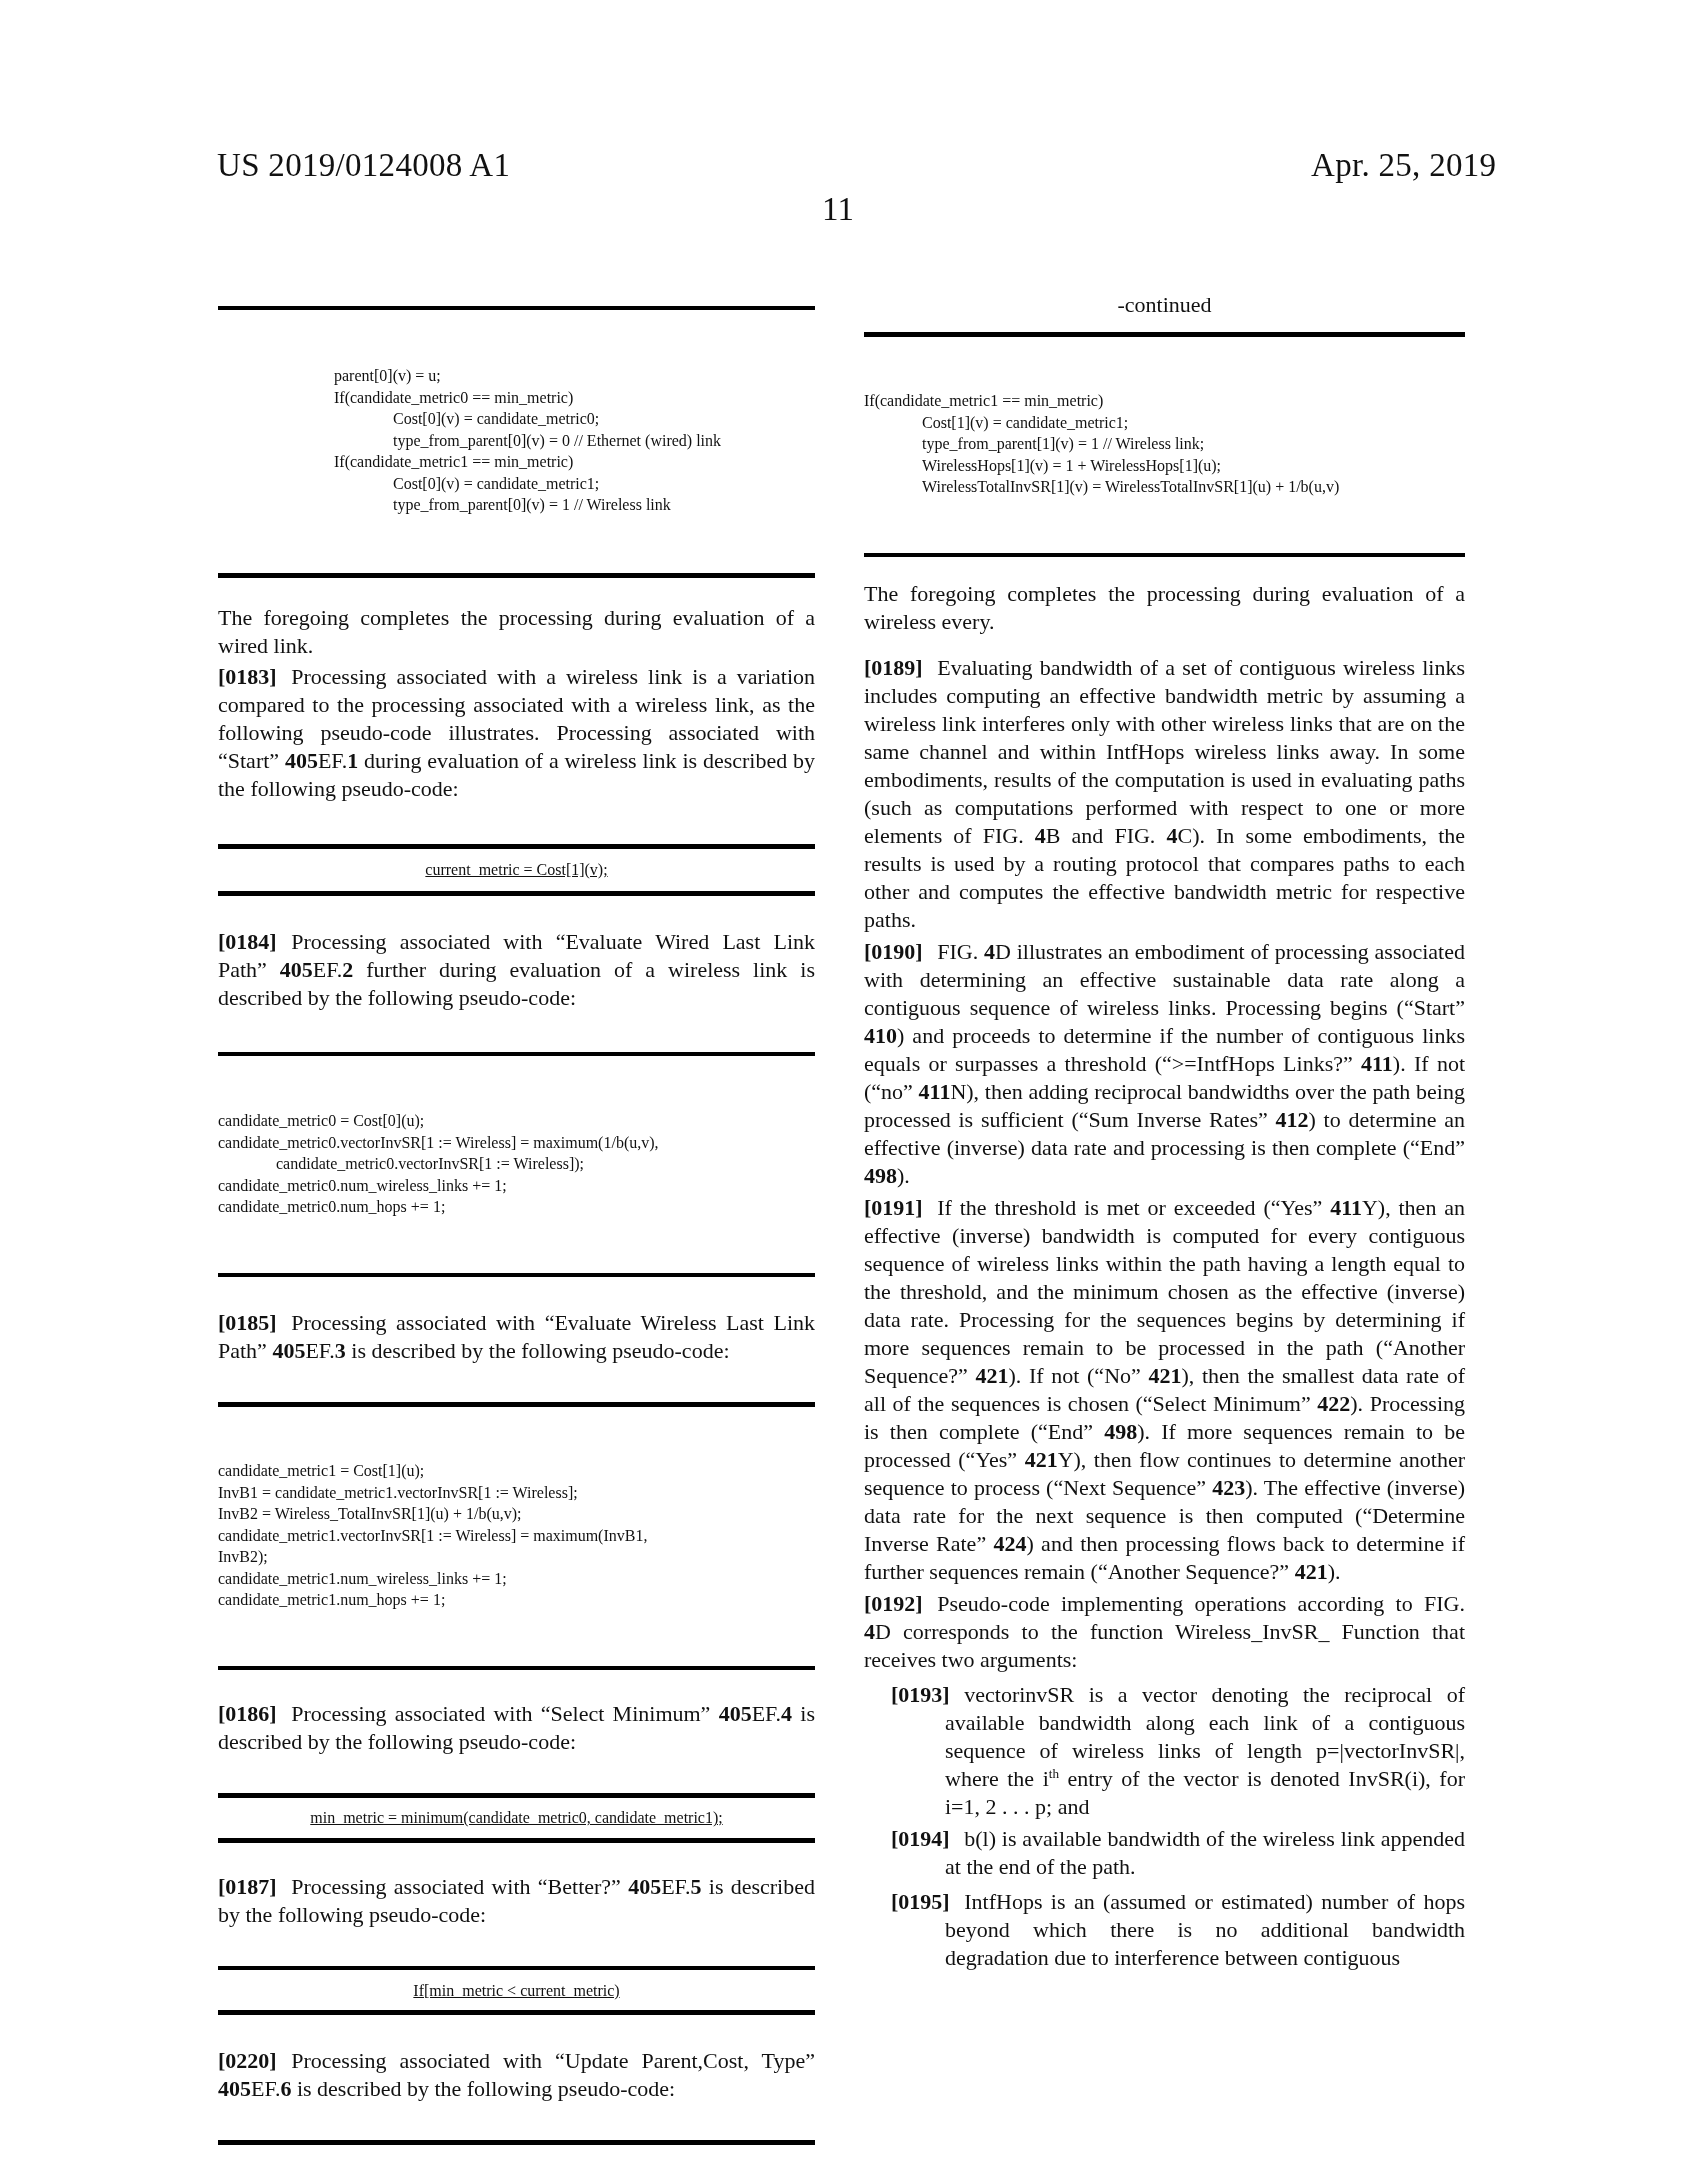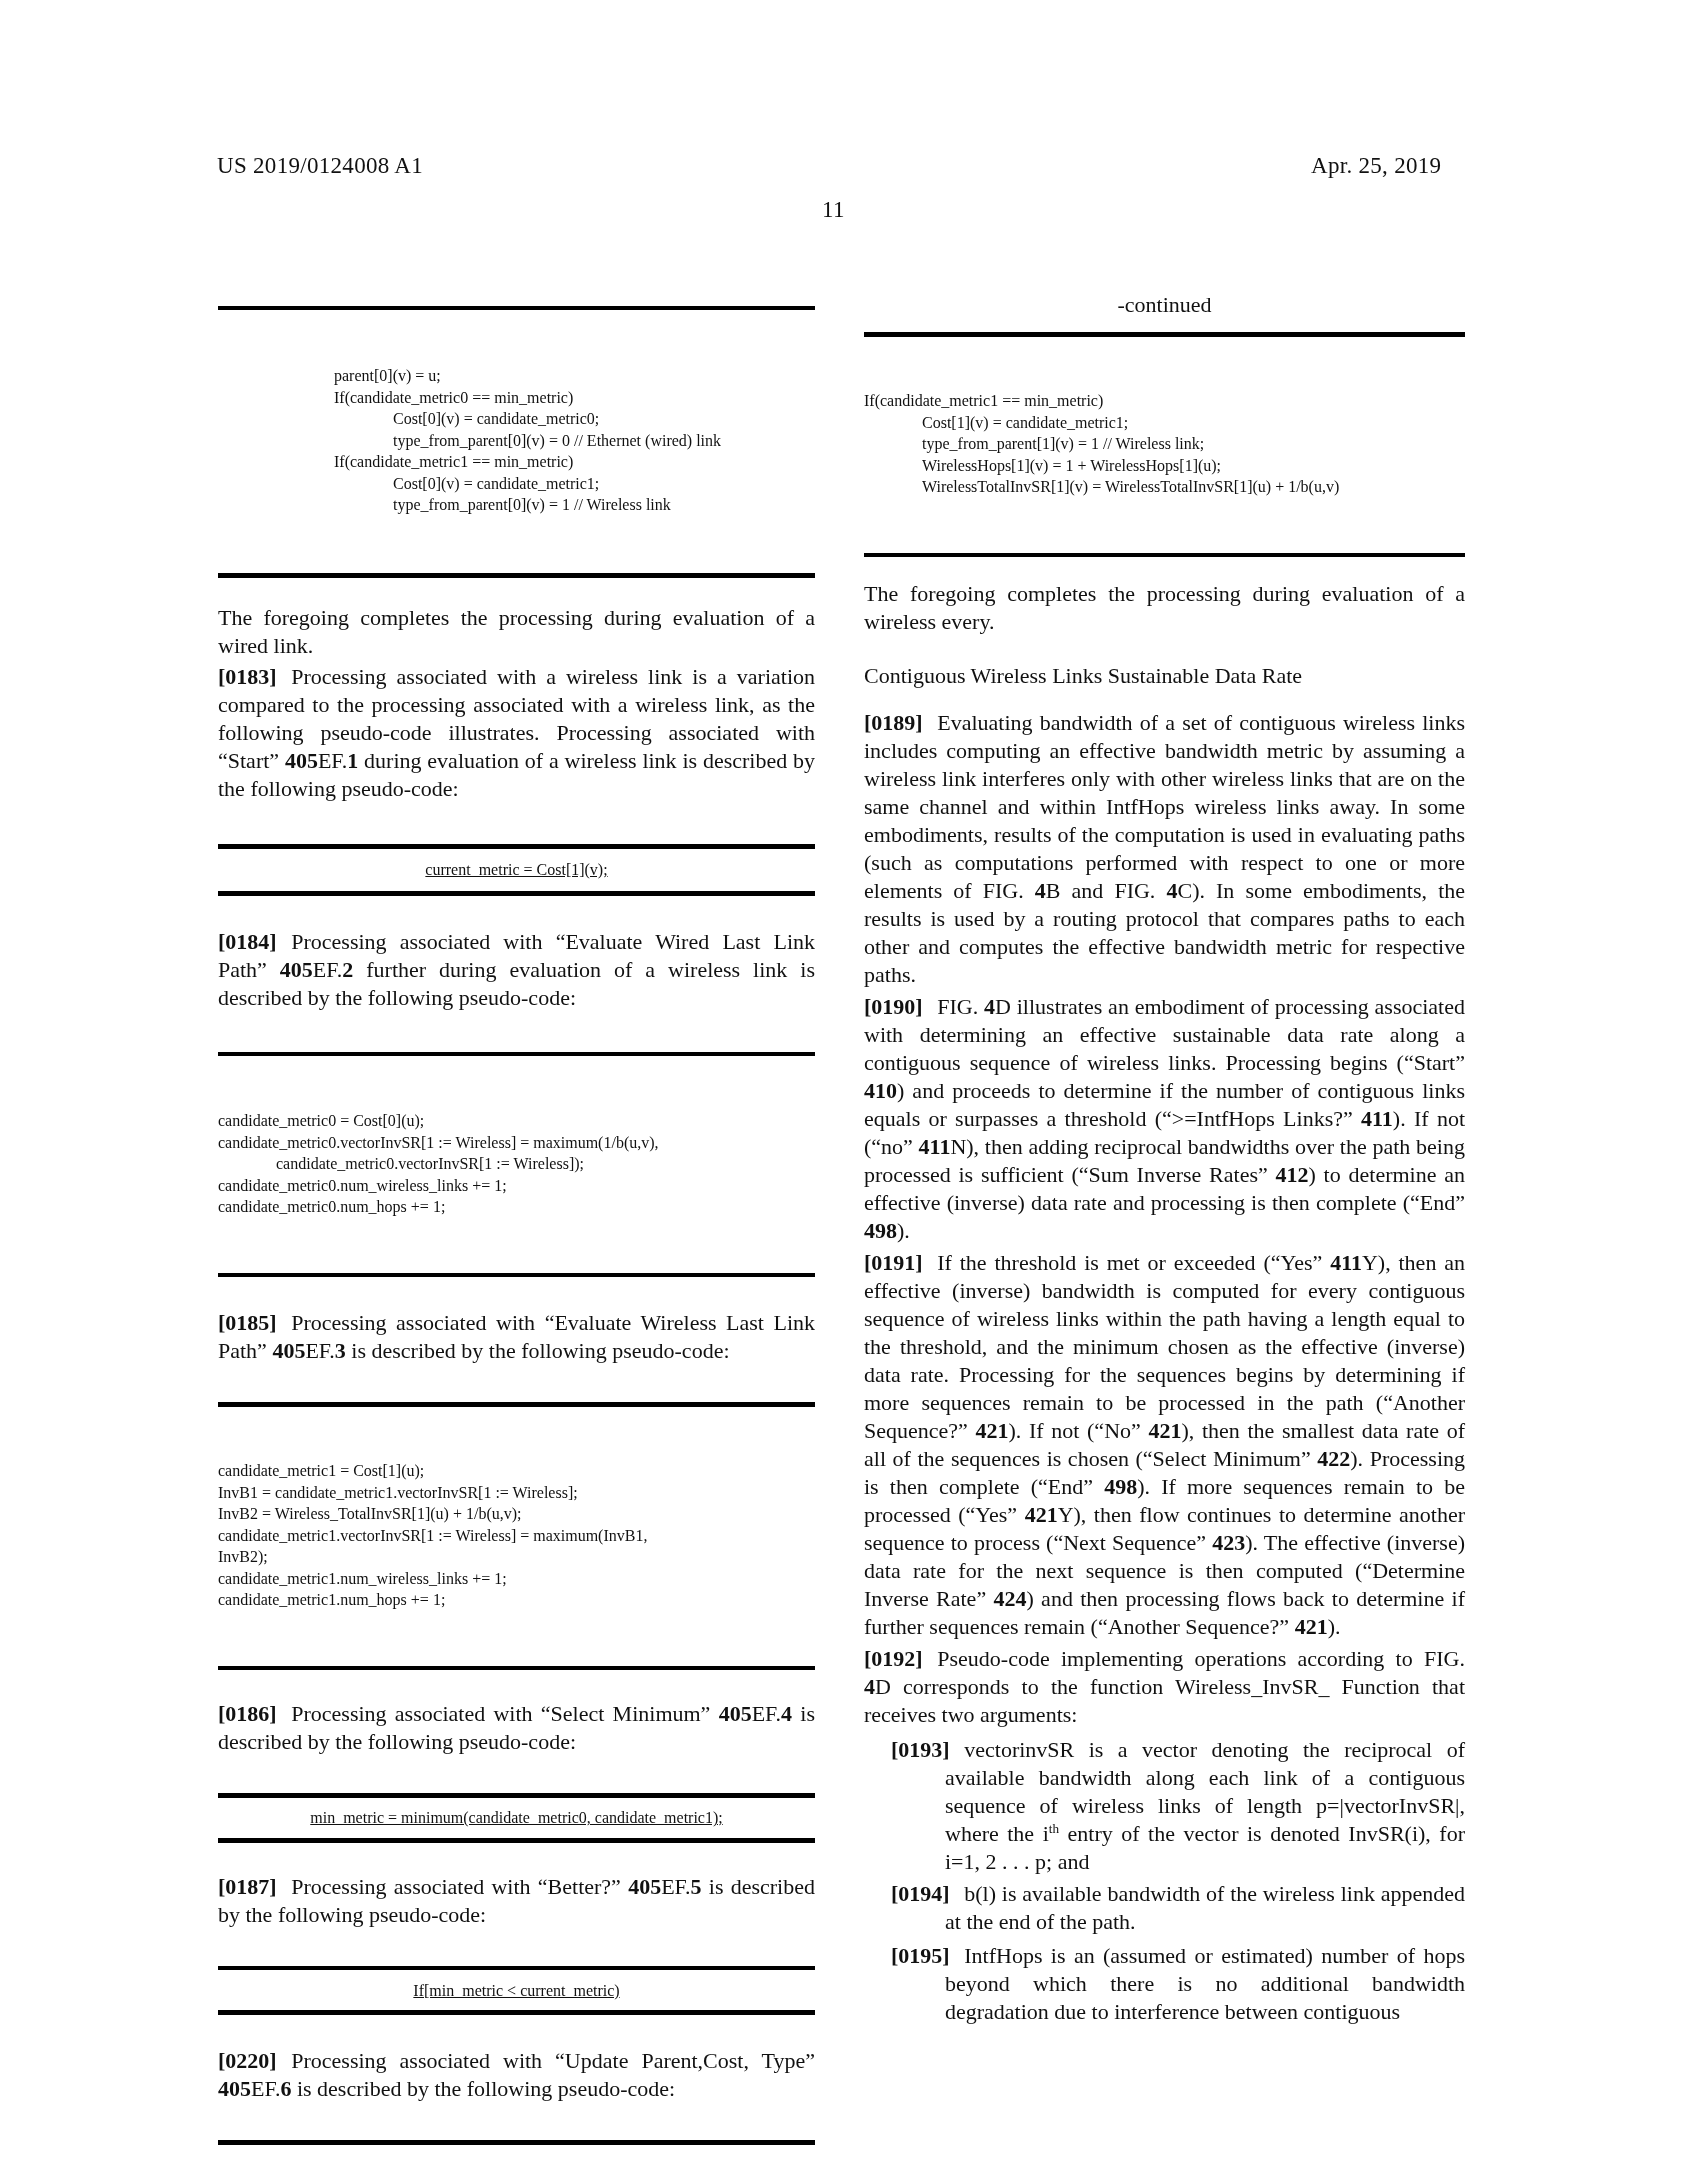--- a/index.html
+++ b/index.html
@@ -1,20 +1,20 @@
 <!DOCTYPE html>
 <html style="font-size:10.6px"><head>
 <meta charset="utf-8">
 <style>
   html, body { margin: 0; padding: 0; background: #ffffff; }
   body {
     width: 1694px; height: 2183px; position: relative; overflow: hidden;
     font-family: "Liberation Serif", "DejaVu Serif", serif; color: #111;
   }
-  .hdr { position: absolute; font-size: 23px; line-height: 37px; letter-spacing: 0.3px; }
+  .hdr { position: absolute; font-size: 33px; line-height: 37px; letter-spacing: 0.3px; }
   #pub-number { left: 217px; top: 147px; }
   #pub-date { left: 1311px; top: 147px; }
   #page-num { left: 822px; top: 191px; }
 
   .col { position: absolute; top: 291px; }
   #col-left { left: 218px; width: 597px; }
   #col-right { left: 864px; width: 601px; }
 
   .rule { height: 4.6px; background: #000; width: 100%; }
   .code { font-size: 16px; line-height: 21.5px; white-space: pre; }
@@ -103,21 +103,20 @@
 <div class="col" id="col-right">
   <div class="continued" style="margin-top:0px;">-continued</div>
   <div class="rule" style="margin-top:13.2px;"></div>
   <div class="code" style="padding:10.6px 0 12px 0;">
     <span class="ln" style="padding-left: 0px;">If(candidate_metric1 == min_metric)</span><span class="ln" style="padding-left: 58px;">Cost[1](v) = candidate_metric1;</span><span class="ln" style="padding-left: 58px;">type_from_parent[1](v) = 1 // Wireless link;</span><span class="ln" style="padding-left: 58px;">WirelessHops[1](v) = 1 + WirelessHops[1](u);</span><span class="ln" style="padding-left: 58px;">WirelessTotalInvSR[1](v) = WirelessTotalInvSR[1](u) + 1/b(u,v)</span>
   </div>
   <div class="rule"></div>
 
   <p class="p" style="margin-top:22.5px;">The foregoing completes the processing during evaluation of a wireless every.</p>
 
-  <p class="heading" style="margin-top:26.5px;">Contiguous Wireless Links Sustainable Data Rate</p>
 
   <p class="p" style="margin-top:18.5px;">
     <span class="pn">[0189]</span><span>Evaluating bandwidth of a set of contiguous wireless links includes computing an effective bandwidth metric by assuming a wireless link interferes only with other wireless links that are on the same channel and within IntfHops wireless links away. In some embodiments, results of the computation is used in evaluating paths (such as computations performed with respect to one or more elements of FIG. </span><b>4</b><span>B and FIG. </span><b>4</b><span>C). In some embodiments, the results is used by a routing protocol that compares paths to each other and computes the effective bandwidth metric for respective paths.</span>
   </p>
 
   <p class="p" style="margin-top:4px;">
     <span class="pn">[0190]</span><span>FIG. </span><b>4</b><span>D illustrates an embodiment of processing associated with determining an effective sustainable data rate along a contiguous sequence of wireless links. Processing begins (“Start” </span><b>410</b><span>) and proceeds to determine if the number of contiguous links equals or surpasses a threshold (“&gt;=IntfHops Links?” </span><b>411</b><span>). If not (“no” </span><b>411</b><span>N), then adding reciprocal bandwidths over the path being processed is sufficient (“Sum Inverse Rates” </span><b>412</b><span>) to determine an effective (inverse) data rate and processing is then complete (“End” </span><b>498</b><span>).</span>
   </p>
 
   <p class="p" style="margin-top:4px;">

